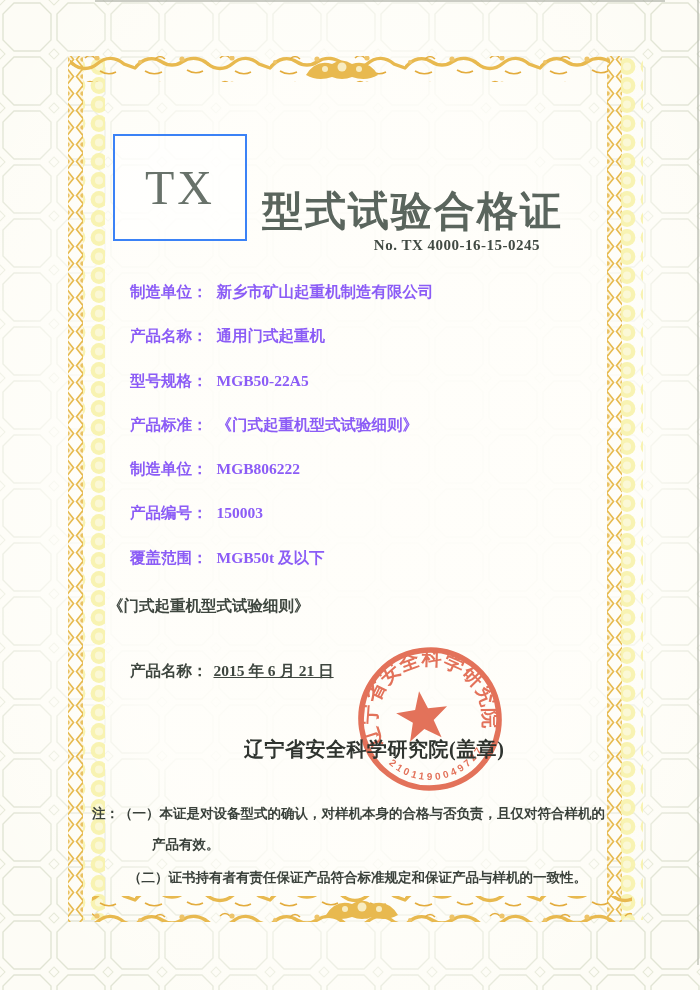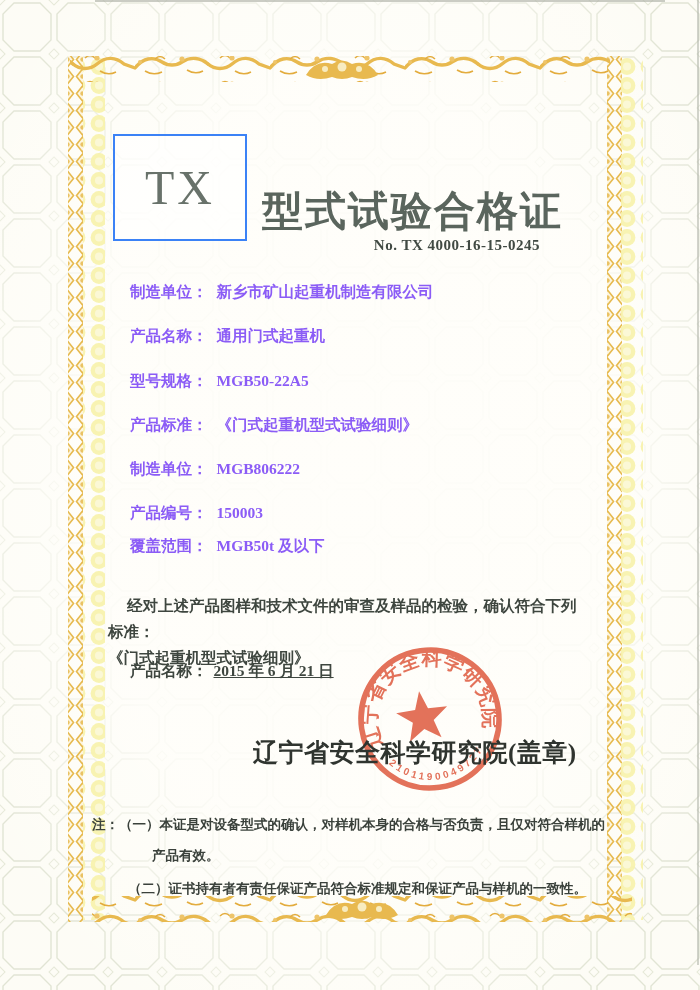--- a/index.html
+++ b/index.html
@@ -39,26 +39,26 @@
   .statement{
     position:absolute;left:108px;top:593px;width:478px;
     font-size:15.5px;font-weight:700;color:#3e463f;line-height:26px;
   }
   .statement .l1{text-indent:19px;}
 
   .date-row{position:absolute;left:130px;top:661px;white-space:nowrap;
     font-size:15.5px;font-weight:700;color:#3e463f;}
   .date-row .val{margin-left:6px;text-decoration:underline;}
 
-  .issuer{position:absolute;left:253px;top:736px;white-space:nowrap;
-    font-size:25px;font-weight:600;color:#2f342f;letter-spacing:0.5px;}
+  .issuer{position:absolute;left:244px;top:736px;white-space:nowrap;
+    font-size:20px;font-weight:600;color:#2f342f;letter-spacing:0.5px;}
 
   .notes{position:absolute;left:92px;top:798px;width:526px;
     font-size:13.5px;font-weight:600;color:#3a413b;line-height:31px;}
-  .note{padding-left:60px;text-indent:-60px;margin-top:11px;}
+  .note{padding-left:60px;text-indent:-60px;}
   .note.n2{text-indent:-24px;margin-top:2px;}
 </style>
 </head>
 <body>
 
 <div class="page">
 
   <svg class="bg-svg" width="700" height="990" viewBox="0 0 700 990" aria-hidden="true">
     <defs>
       <pattern id="octa" width="54" height="54" patternUnits="userSpaceOnUse">
@@ -158,27 +158,26 @@
       </div>
       <div class="frow" style="top:133px">
         <span class="lbl">产品标准：</span><span class="val">《门式起重机型式试验细则》</span>
       </div>
       <div class="frow" style="top:177px">
         <span class="lbl">制造单位：</span><span class="val">MGB806222</span>
       </div>
       <div class="frow" style="top:221px">
         <span class="lbl">产品编号：</span><span class="val">150003</span>
       </div>
-      <div class="frow" style="top:254px">
+      <div class="frow" style="top:266px">
         <span class="lbl">覆盖范围：</span><span class="val">MGB50t 及以下</span>
       </div>
     </div>
 
     <div class="statement">
-      <div class="l1">经对上述产品图样和技术文件的审查及样品的检验，确认符合下列标准：</div>
       <div class="l2">《门式起重机型式试验细则》</div>
     </div>
 
     <div class="date-row">
       <span class="lbl">产品名称：</span><span class="val">2015 年 6 月 21 日</span>
     </div>
 
     <div class="issuer">辽宁省安全科学研究院(盖章)</div>
 
     <div class="notes">

